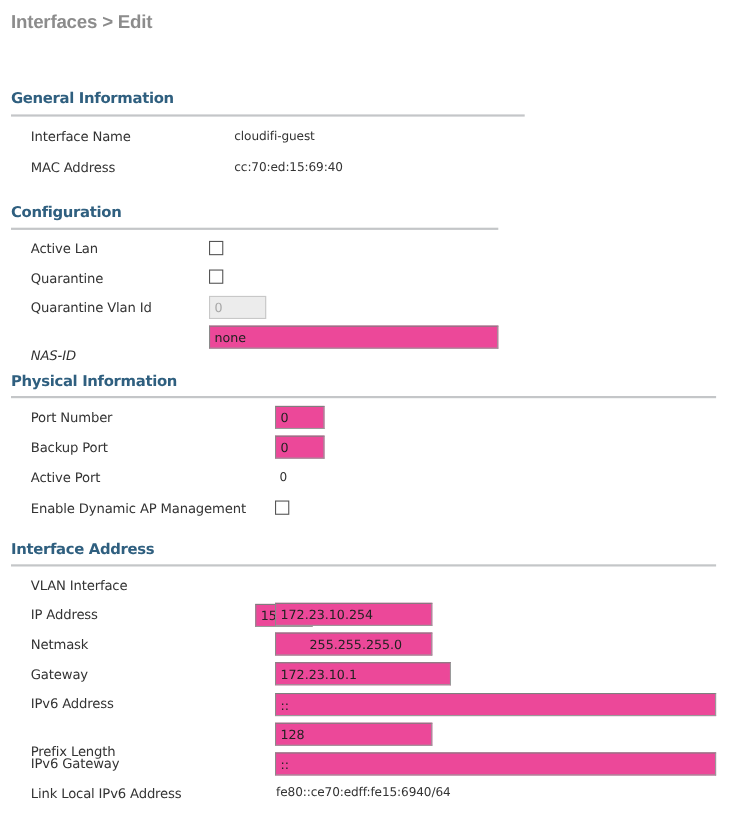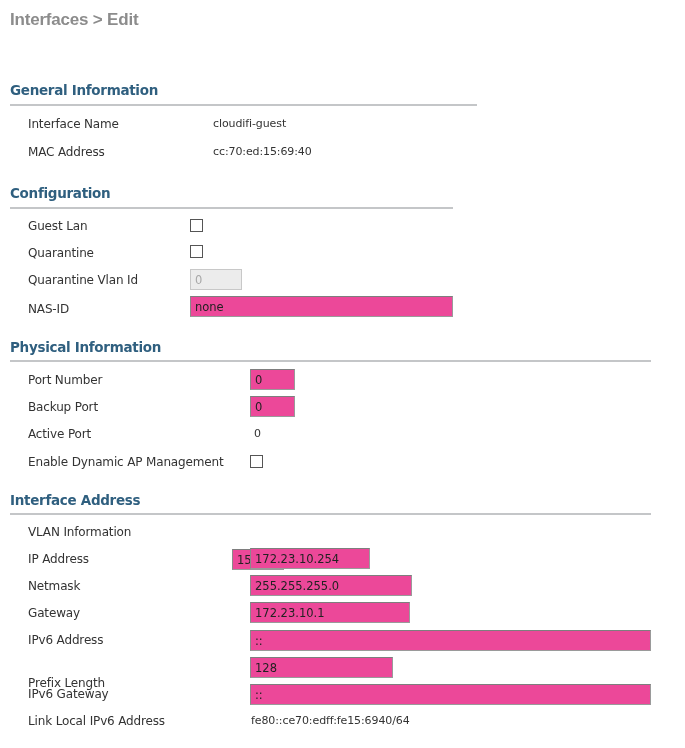--- a/index.html
+++ b/index.html
@@ -57,58 +57,58 @@
 
 <div class="label" style="top:117px;">Interface Name</div>
 <div class="value" style="left:213px; top:117px;">cloudifi-guest</div>
 
 <div class="label" style="top:145px;">MAC Address</div>
 <div class="value" style="left:213px; top:145px;">cc:70:ed:15:69:40</div>
 
 <div class="section-heading" style="top:185px;">Configuration</div>
 <div class="rule" style="top:207px; width:443px;"></div>
 
-<div class="label" style="top:219px;">Guest Lan</div>
+<div class="label" style="top:219px;">Active Lan</div>
 <div class="checkbox" style="left:190px; top:219px;"></div>
 
 <div class="label" style="top:246px;">Quarantine</div>
 <div class="checkbox" style="left:190px; top:245px;"></div>
 
 <div class="label" style="top:273px;">Quarantine Vlan Id</div>
 <input class="text-input disabled" style="left: 190px; top: 269px; width: 52px;" disabled="" value="0">
 
-<div class="label" style="top:302px;">NAS-ID</div>
+<div class="label" style="top:316px;font-style:italic;">NAS-ID</div>
 <input class="text-input" style="left: 190px; top: 296px; width: 263px;" value="none">
 
 <div class="section-heading" style="top:339px;">Physical Information</div>
 <div class="rule" style="top:360px; width:641px;"></div>
 
 <div class="label" style="top:373px;">Port Number</div>
 <input class="text-input" style="left: 250px; top: 369px; width: 45px;" value="0">
 
 <div class="label" style="top:400px;">Backup Port</div>
 <input class="text-input" style="left: 250px; top: 396px; width: 45px;" value="0">
 
 <div class="label" style="top:427px;">Active Port</div>
 <div class="value" style="left:254px; top:427px;">0</div>
 
 <div class="label" style="top:455px;">Enable Dynamic AP Management</div>
 <div class="checkbox" style="left:250px; top:455px;"></div>
 
 <div class="section-heading" style="top:492px;">Interface Address</div>
 <div class="rule" style="top:513px; width:641px;"></div>
 
-<div class="label" style="top:525px;">VLAN Information</div>
+<div class="label" style="top:525px;">VLAN Interface</div>
 <input class="text-input" style="left: 232px; top: 521px; width: 52px; margin-top: 28px;" value="15">
 
 <div class="label" style="top:552px;">IP Address</div>
-<input class="text-input" style="left: 250px; top: 548px; width: 120px;" value="172.23.10.254">
+<input class="text-input" style="left: 250px; top: 548px; width: 143px;" value="172.23.10.254">
 
 <div class="label" style="top:579px;">Netmask</div>
-<input class="text-input" style="left: 250px; top: 575px; width: 162px;" value="255.255.255.0">
+<input class="text-input" style="left: 250px; top: 575px; width: 143px; text-align: center;" value="255.255.255.0">
 
 <div class="label" style="top:606px;">Gateway</div>
 <input class="text-input" style="left: 250px; top: 602px; width: 160px;" value="172.23.10.1">
 
 <div class="label" style="top:633px;">IPv6 Address</div>
 <input class="text-input" style="left: 250px; top: 630px; width: 401px;" value="::">
 
 <div class="label" style="top:676px;">Prefix Length</div>
 <input class="text-input" style="left: 250px; top: 657px; width: 143px;" value="128">
 

